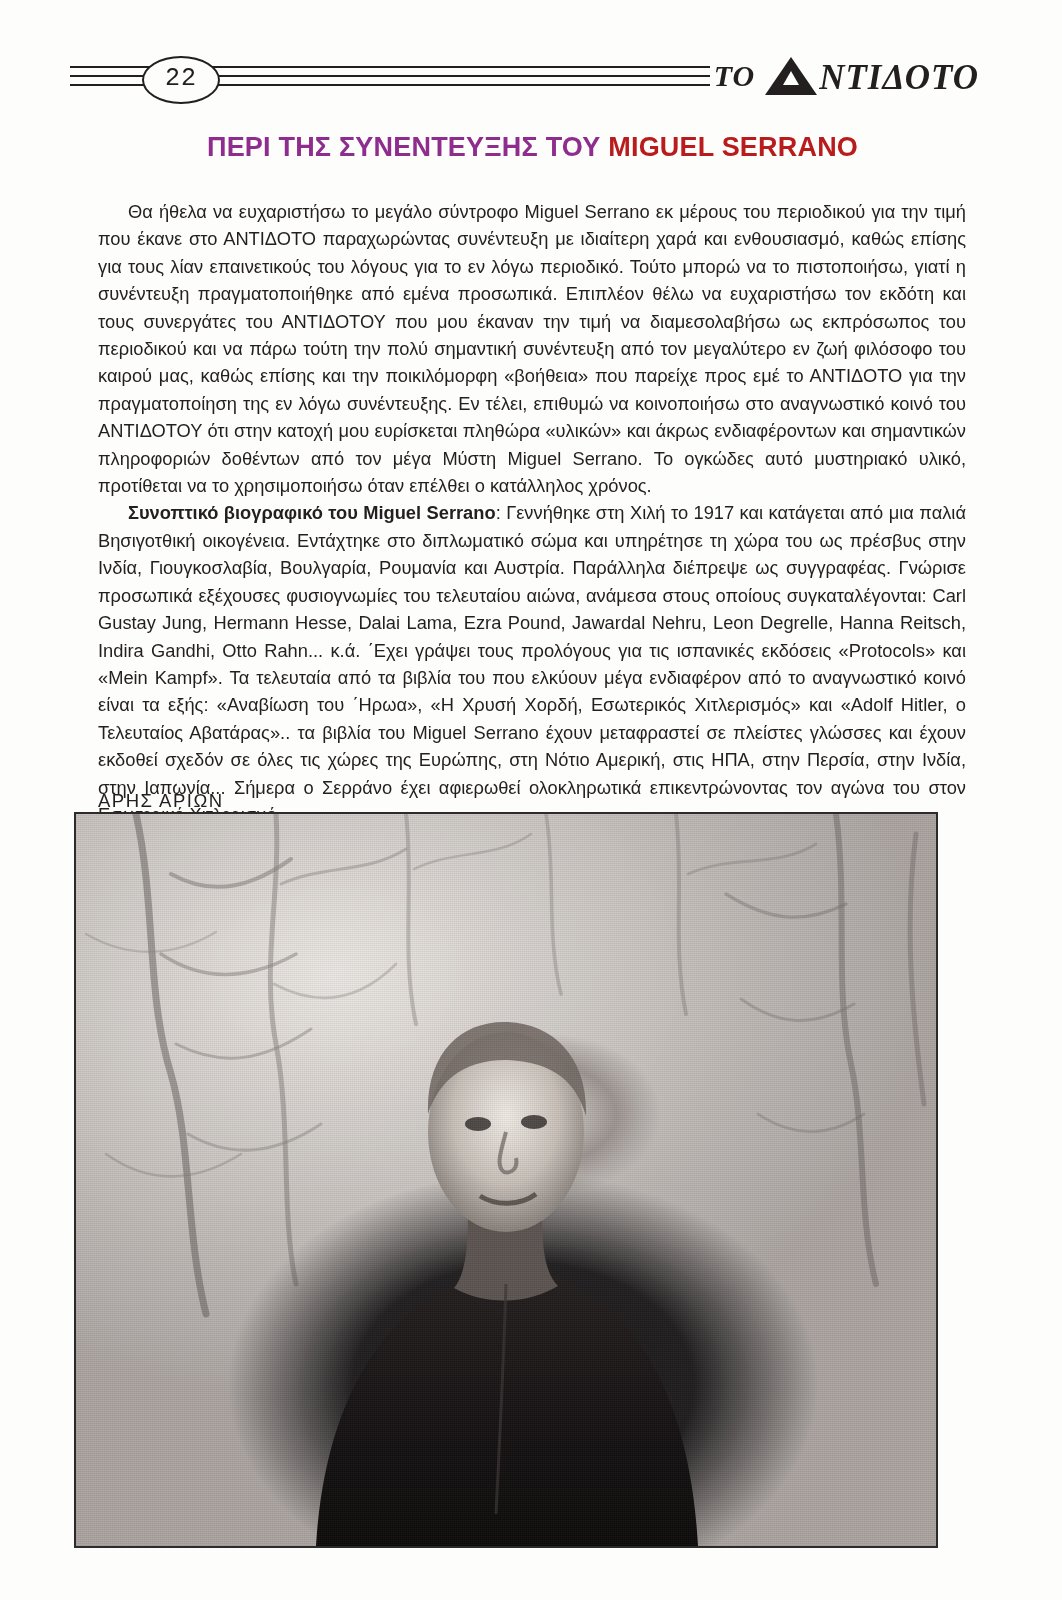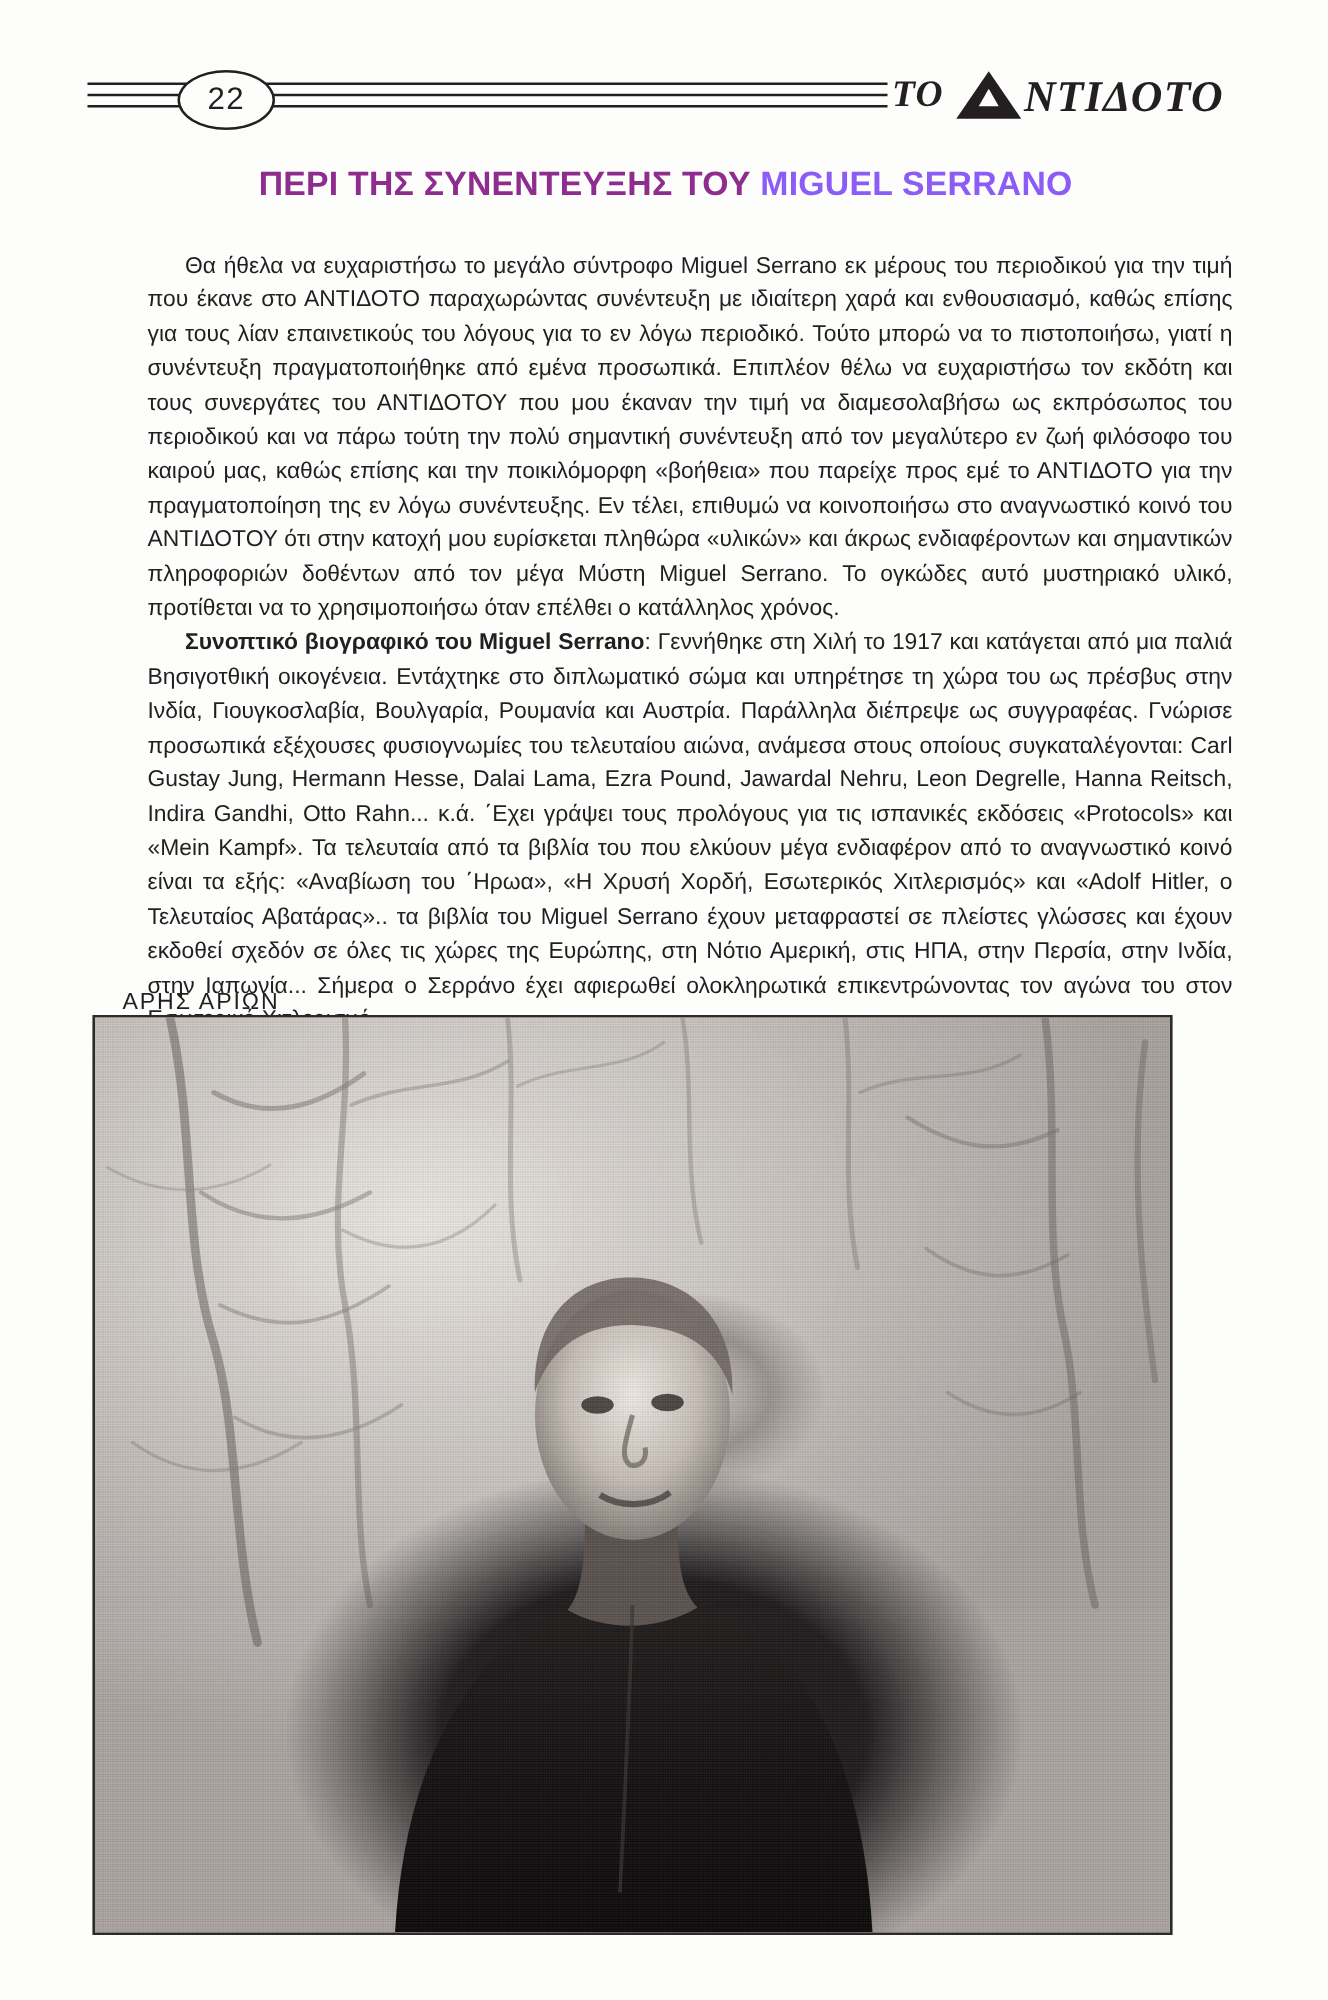--- a/index.html
+++ b/index.html
@@ -51,21 +51,21 @@
     left: 72px;
     top: 8px;
     width: 74px;
     height: 44px;
     border: 2.2px solid #231f20;
     border-radius: 50%;
     background: #fdfdfb;
     text-align: center;
     line-height: 42px;
     font-size: 25px;
-    font-family: Liberation Sans, sans-serif;
+    font-family: Liberation Mono, monospace;
     letter-spacing: 1px;
     color: #231f20;
   }
 
   .masthead {
     position: absolute;
     right: 16px;
     top: 0px;
     height: 56px;
     display: flex;
@@ -108,33 +108,32 @@
     position: absolute;
     left: 70px;
     top: 132px;
     width: 925px;
     text-align: center;
     font-size: 27px;
     font-weight: bold;
     letter-spacing: 0.2px;
   }
   .article-title .gr { color: #8e2d8e; }
-  .article-title .lat { color: #8b5cf6; }
+  .article-title .lat { color: #b91c1c; }
 
   
   .body-text {
     position: absolute;
     left: 98px;
     top: 198px;
     width: 868px;
     font-size: 18.3px;
     line-height: 27.4px;
     text-align: justify;
     color: #231f20;
-    margin-left: 20px;
   }
   .body-text p {
     margin: 0;
     text-indent: 30px;
   }
   .bold { font-weight: bold; }
 
   .signature {
     position: absolute;
     left: 98px;

